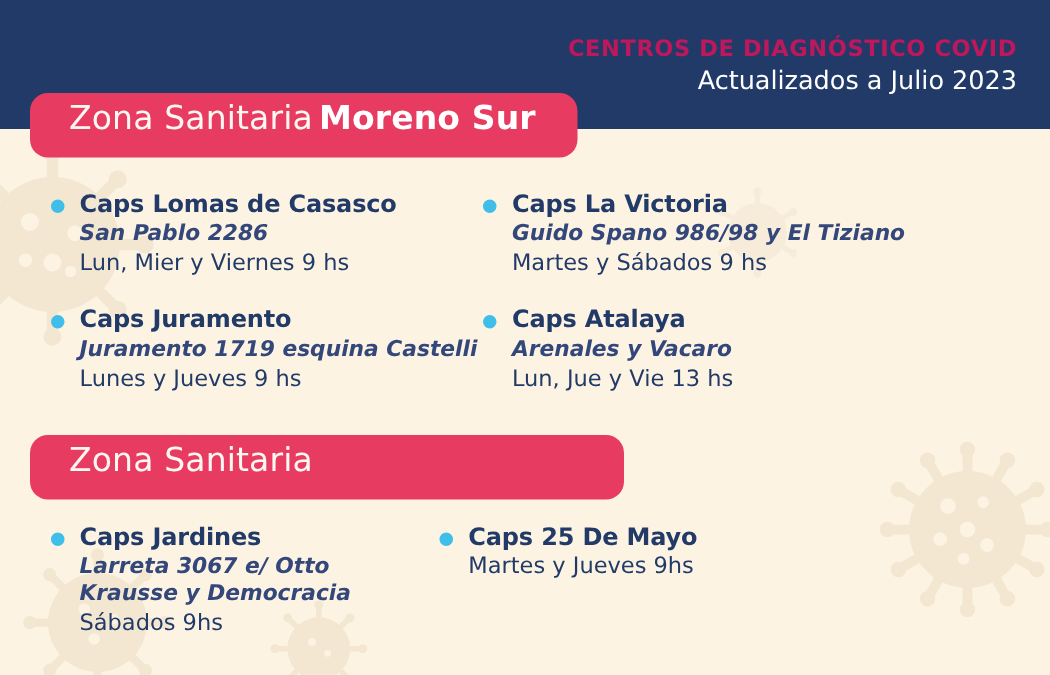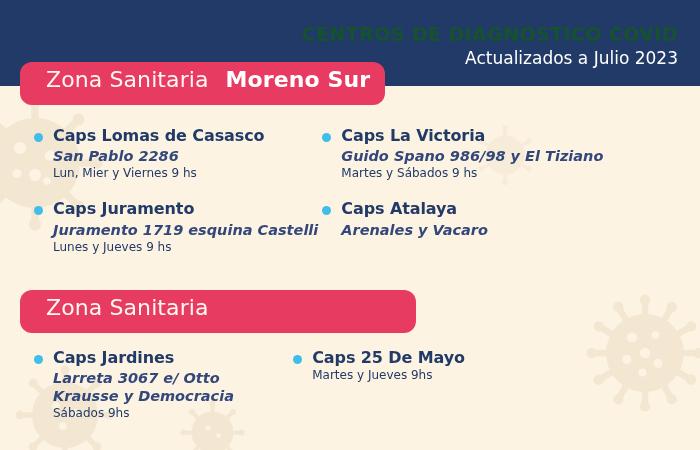--- a/index.html
+++ b/index.html
@@ -48,23 +48,23 @@
   .header-text {
     position: absolute;
     right: 22px;
     top: 24px;
     text-align: right;
     z-index: 2;
   }
   .header-title {
     font-family: "DejaVu Sans", sans-serif;
     font-weight: bold;
-    font-size: 19px;
+    font-size: 15px;
     letter-spacing: 0.4px;
-    color: #14532d;
+    color: #be185d;
     line-height: 1.1;
     white-space: nowrap;
   }
   .header-sub {
     font-family: "DejaVu Sans", sans-serif;
     font-weight: normal;
     font-size: 17px;
     color: #FFFFFF;
     line-height: 1.25;
     margin-top: 3px;
@@ -91,21 +91,21 @@
     font-size: 22px;
     color: #FFF8F0;
     letter-spacing: 0.1px;
   }
   .zone-banner .zone-bold {
     font-family: "DejaVu Sans", sans-serif;
     font-weight: bold;
     font-size: 22px;
     color: #FFFFFF;
     letter-spacing: 0.1px;
-    margin-left: 17px;
+    margin-left: 4px;
   }
   #zone-banner-0 { top: 62px; width: 365px; }
   #zone-banner-1 { top: 290px; width: 396px; }
 
   
   .zone-section {
     position: absolute;
     z-index: 2;
     left: 0;
     width: 700px;
@@ -155,21 +155,21 @@
     font-weight: bold;
     font-size: 14.5px;
     color: #33477A;
     line-height: 1.25;
     margin-top: 2px;
   }
   .center-address .addr-line { white-space: nowrap; }
   .center-hours {
     font-family: "DejaVu Sans", sans-serif;
     font-weight: normal;
-    font-size: 12px;
+    font-size: 15px;
     color: #223A67;
     line-height: 1.25;
     margin-top: 1px;
     white-space: nowrap;
   }
 </style>
 </head>
 <body>
 
 <div id="poster">
@@ -459,20 +459,21 @@
           </div>
         </div>
 
         <div class="center-entry">
           <span class="bullet"></span>
           <div class="center-body">
             <div class="center-name">Caps Atalaya</div>
             <div class="center-address">
               <div class="addr-line">Arenales y Vacaro</div>
             </div>
+            <div class="center-hours">Lun, Jue y Vie  13 hs</div>
           </div>
         </div>
 
       </div>
     </div>
   </div>
 
   <div class="zone-banner" id="zone-banner-1">
     <span class="zone-light">Zona Sanitaria</span>
   </div>

